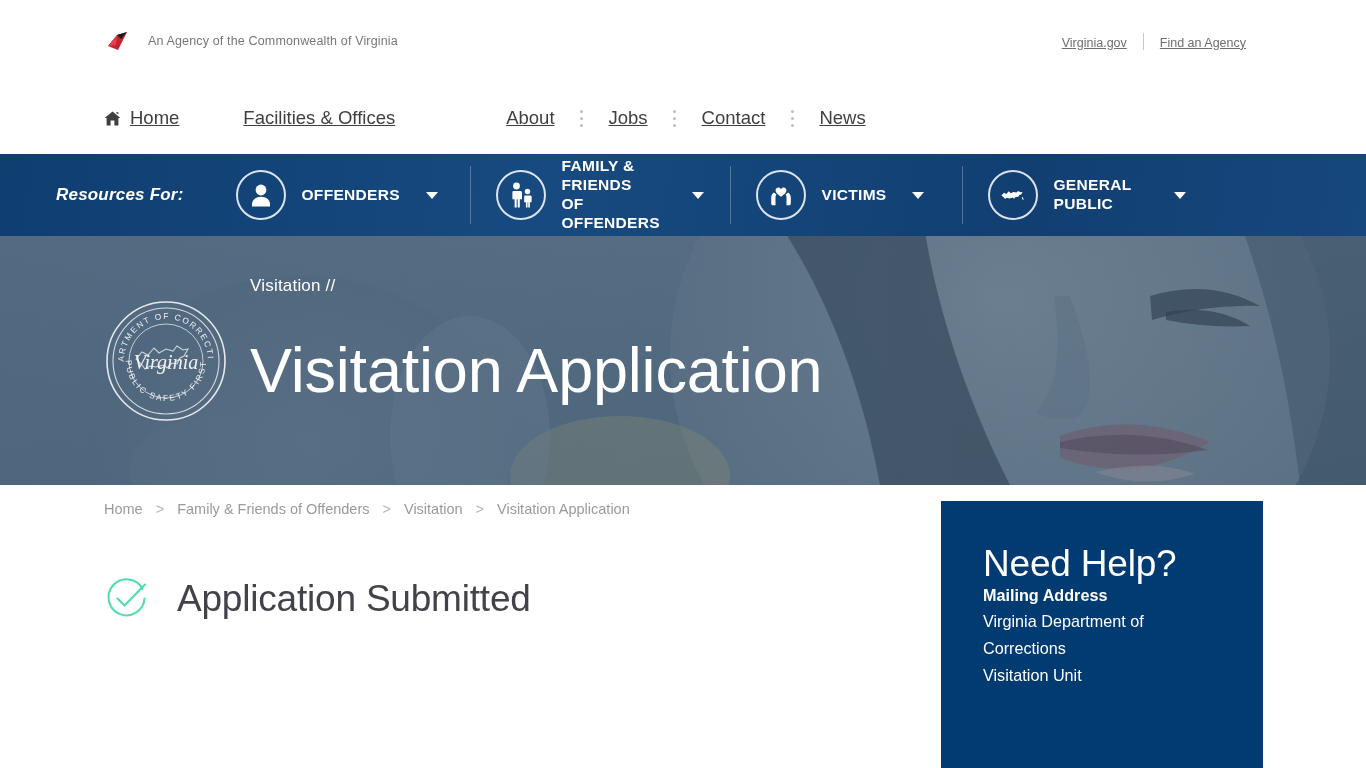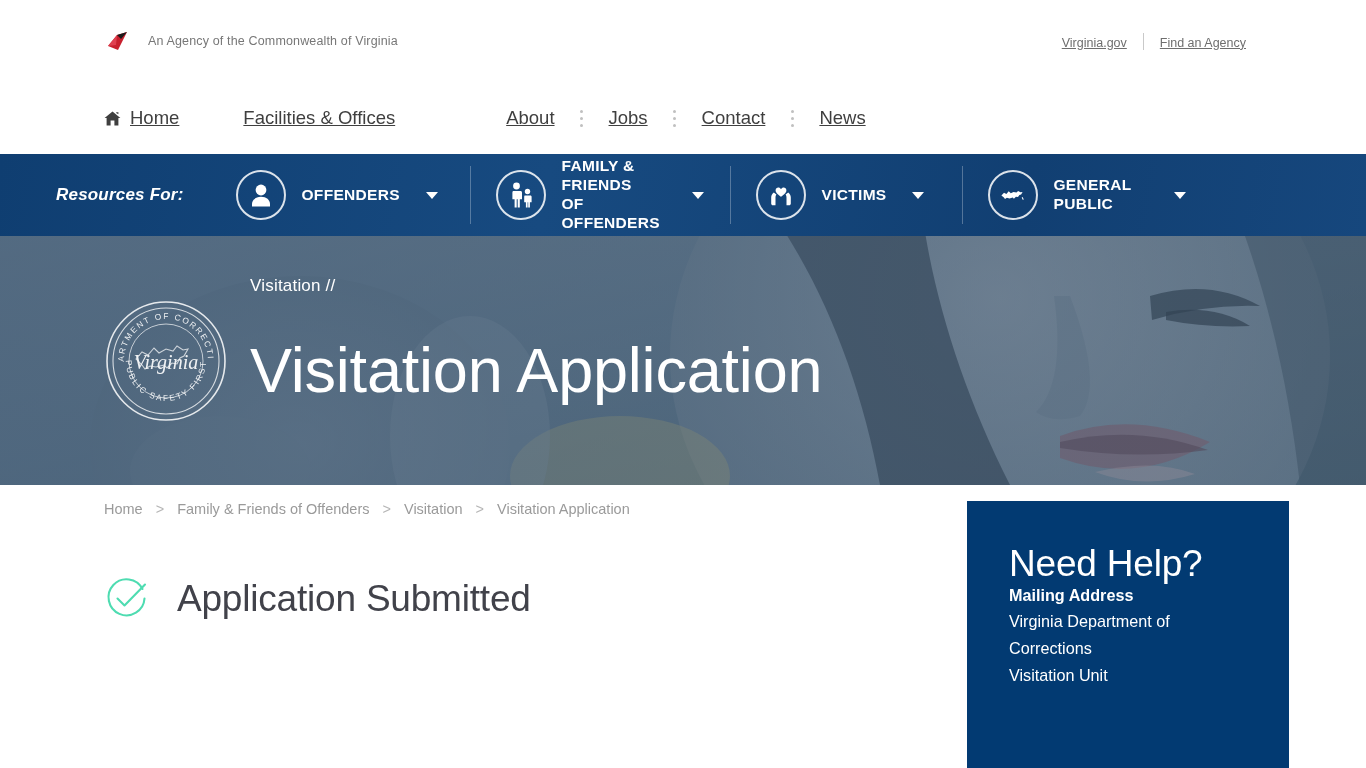--- a/index.html
+++ b/index.html
@@ -214,21 +214,21 @@
     margin-top: 22px;
     font-size: 16.6px;
     line-height: 1.64;
     color: #4b4b4b;
     max-width: 742px;
   }
 
   
   .help-panel {
     position: absolute;
-    left: 967px; top: 501px;
+    left: 941px; top: 501px;
     width: 322px; height: 267px;
     background: #023a72;
     color: #fff;
     padding: 44px 40px 0 42px;
   }
   .help-title {
     font-size: 37px;
     font-weight: 300;
     letter-spacing: -.2px;
     line-height: 1;

